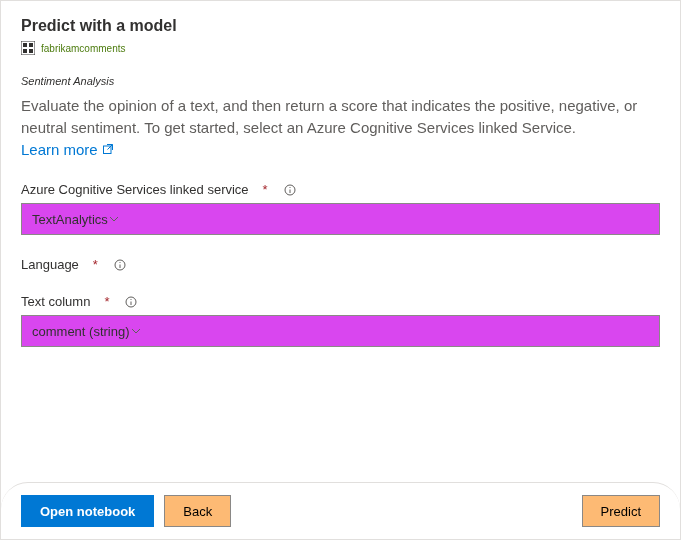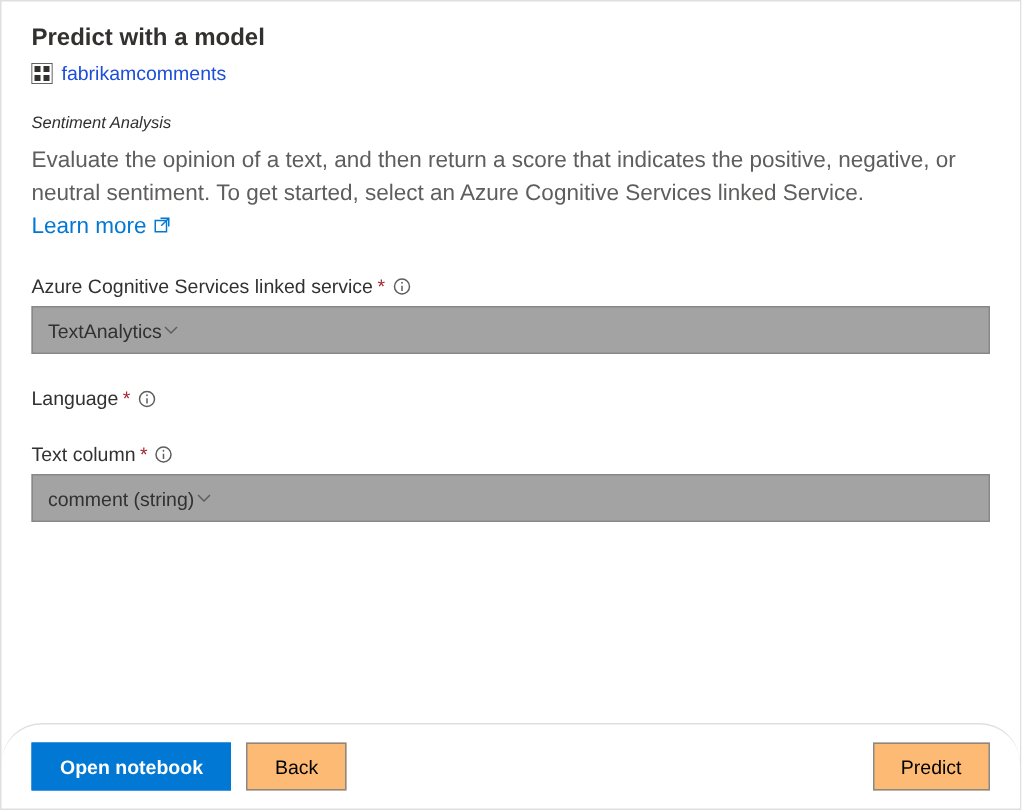--- a/index.html
+++ b/index.html
@@ -24,22 +24,22 @@
     .title {
       font-size: 16px;
       font-weight: 600;
       margin-bottom: 6px;
     }
     .resource-row {
       display: flex;
       align-items: center;
       gap: 6px;
       margin-bottom: 20px;
-      font-size: 13px;
-      color: #1d4ed8;
+      font-size: 10px;
+      color: #4d7c0f;
     }
     .resource-icon {
       width: 14px;
       height: 14px;
       display: inline-flex;
     }
     .section-title {
       font-size: 11px;
       font-weight: 400;
       margin-bottom: 8px;
@@ -65,41 +65,41 @@
     }
     .field {
       margin-bottom: 22px;
     }
     .field-label {
       font-size: 13px;
       color: #323130;
       margin-bottom: 6px;
       display: flex;
       align-items: center;
-      gap: 3px;
+      gap: 14px;
     }
     .req {
       color: #a4262c;
     }
     .info-icon {
       display: inline-flex;
       width: 12px;
       height: 12px;
       color: #605e5c;
       margin-left: 2px;
     }
     .select {
       width: 100%;
       border: 1px solid #8a8886;
       height: 32px;
       display: flex;
       align-items: center;
       justify-content: flex-start;
       padding: 0 10px;
-      background: #a3a3a3;
+      background: #d946ef;
       font-size: 13px;
       color: #323130;
       cursor: pointer;
     }
     .chevron {
       display: inline-flex;
       width: 12px;
       height: 12px;
       color: #605e5c;
     }

